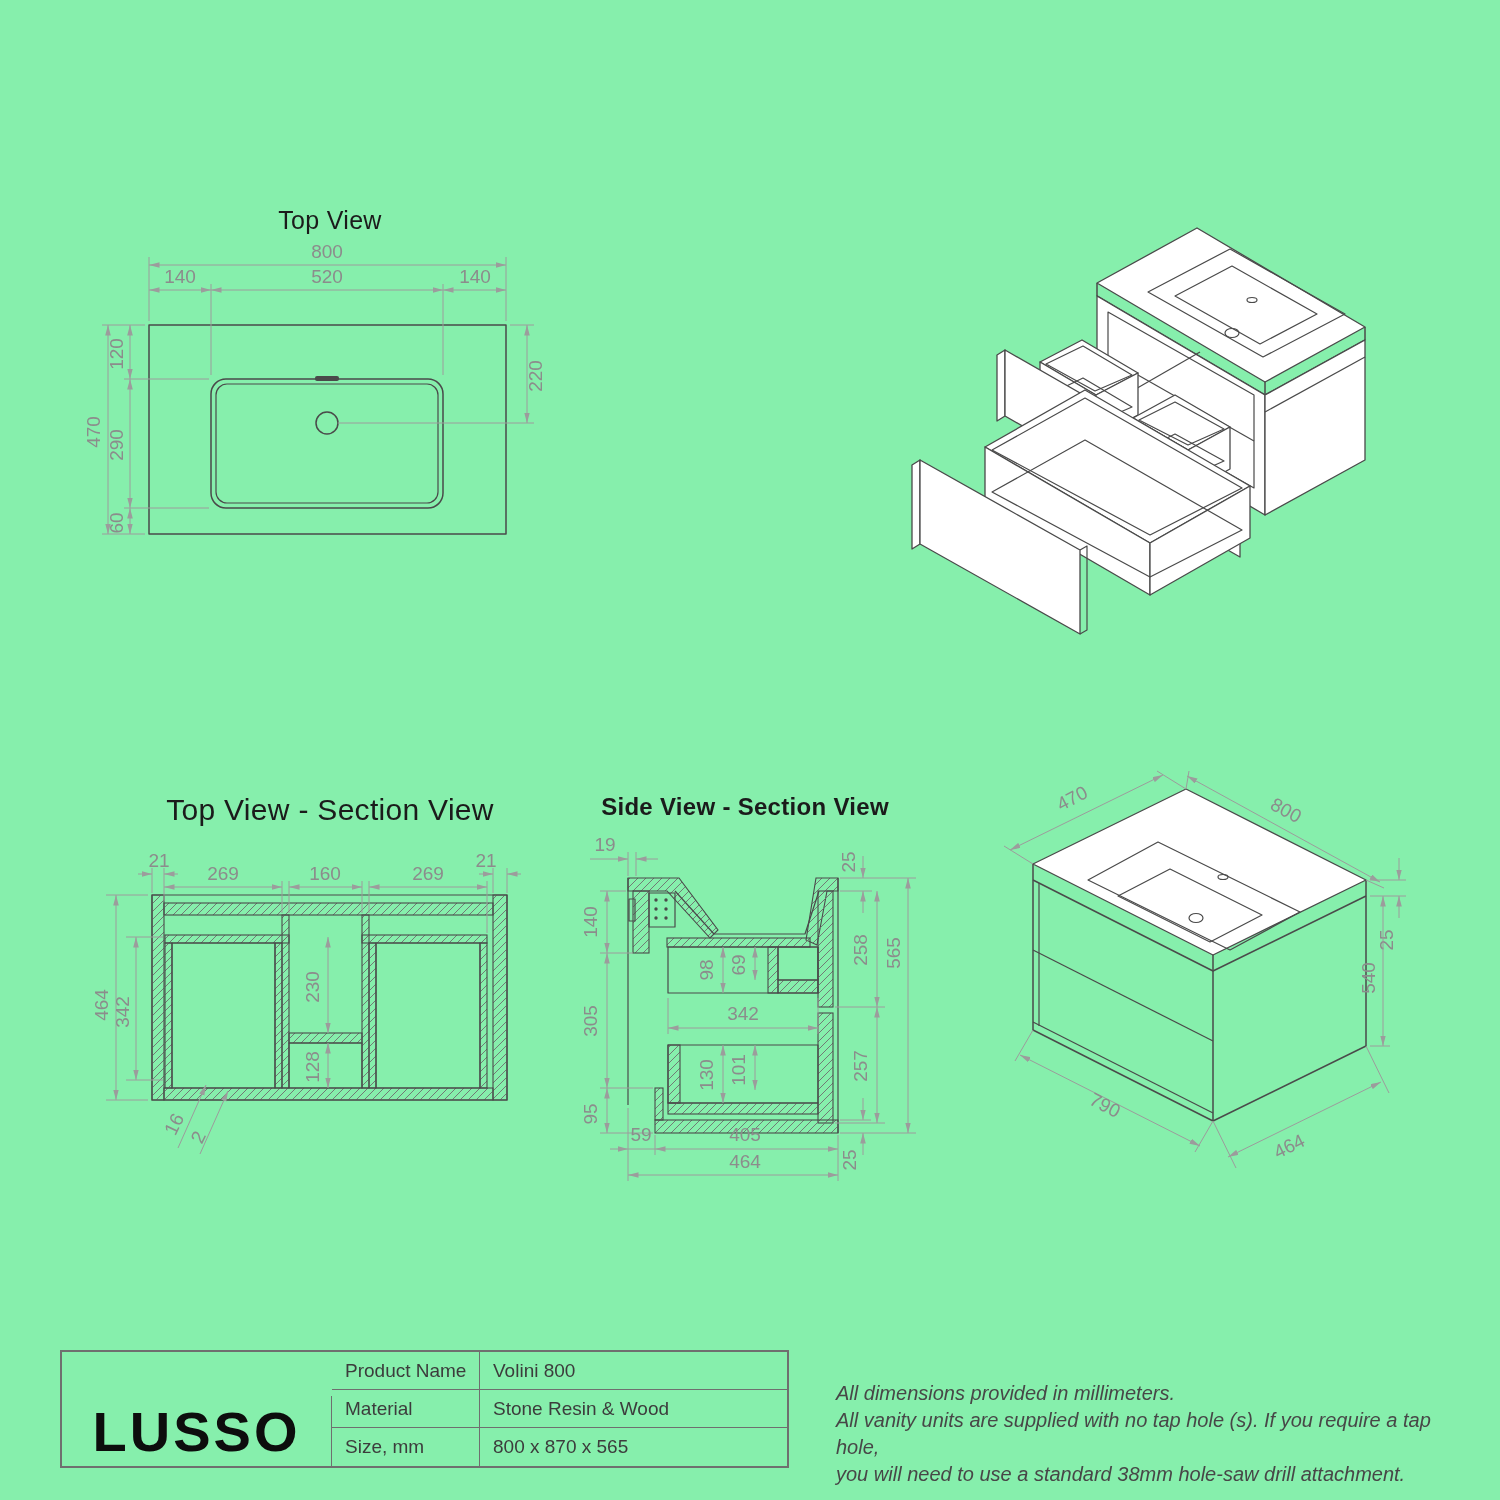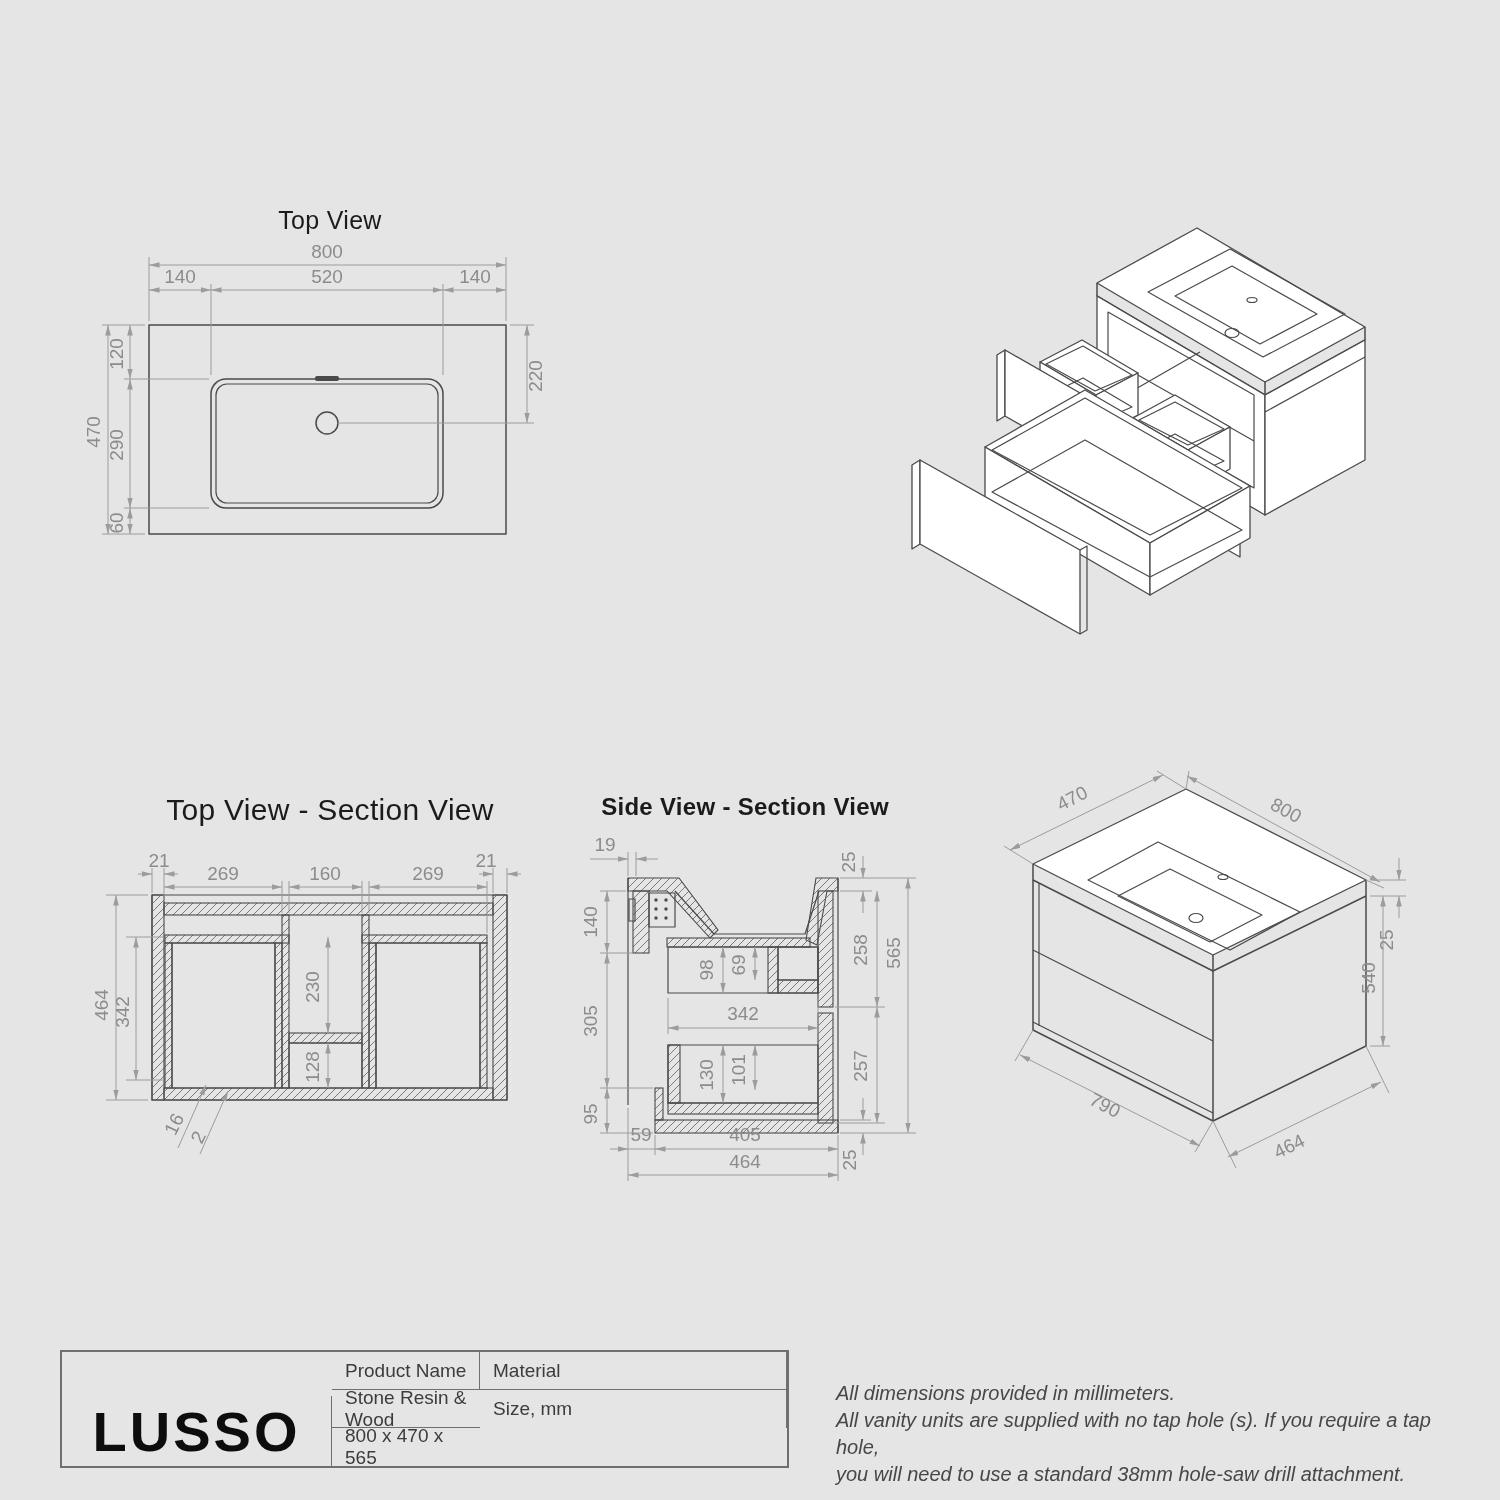--- a/index.html
+++ b/index.html
@@ -1,16 +1,16 @@
 <!DOCTYPE html>
 <html><head>
 <meta charset="utf-8">
 <style>
   html,body{margin:0;padding:0;background:#ffffff;}
-  #sheet{position:relative;width:1500px;height:1500px;background:#e5e5e5;overflow:hidden;
+  #sheet{position:relative;width:1500px;height:1500px;background:#86efac;overflow:hidden;
          font-family:"Liberation Sans",sans-serif;}
   .view-title{position:absolute;text-align:center;color:#1b1b1b;font-size:25px;letter-spacing:.3px;}
   svg{position:absolute;overflow:visible;}
   svg text{font-family:"Liberation Sans",sans-serif;font-size:19px;fill:#8c8c8c;}
   .obj{stroke:#4a4a4a;stroke-width:1.5;fill:none;stroke-linejoin:round;}
   .objt{stroke:#4a4a4a;stroke-width:1.2;fill:none;stroke-linejoin:round;}
   .wht{stroke:#4a4a4a;stroke-width:1.3;fill:#ffffff;stroke-linejoin:round;}
   .dim{stroke:#9c9c9c;stroke-width:1;fill:none;}
   .hat{stroke:#4a4a4a;stroke-width:1.1;}
   
@@ -355,24 +355,25 @@
       <line class="dim" x1="223" y1="351" x2="246" y2="398"></line>
       <line class="dim" x1="376" y1="276" x2="399" y2="323"></line>
       <line class="dim" x1="238" y1="387" x2="391" y2="312" marker-start="url(#arE)" marker-end="url(#arE)"></line>
       <text transform="translate(302,382) rotate(-26)" text-anchor="middle">464</text>
     </g>
   </svg>
 
   <div id="tblock">
     <div class="logo">LUSSO</div>
     <div class="cell lab">Product Name</div>
+    <div class="cell">Volini 800</div>
     <div class="cell lab">Material</div>
     <div class="cell">Stone Resin &amp; Wood</div>
     <div class="cell lab r3">Size, mm</div>
-    <div class="cell r3">800 x 470 x 565</div>
+    <div class="cell r3">800 x 870 x 565</div>
   </div>
 
   <div id="notes">
     <div>All dimensions provided in millimeters.</div>
     <div>All vanity units are supplied with no tap hole (s). If you require a tap hole,</div>
     <div>you will need to use a standard 38mm hole-saw drill attachment.</div>
   </div>
 
 </div>
 

